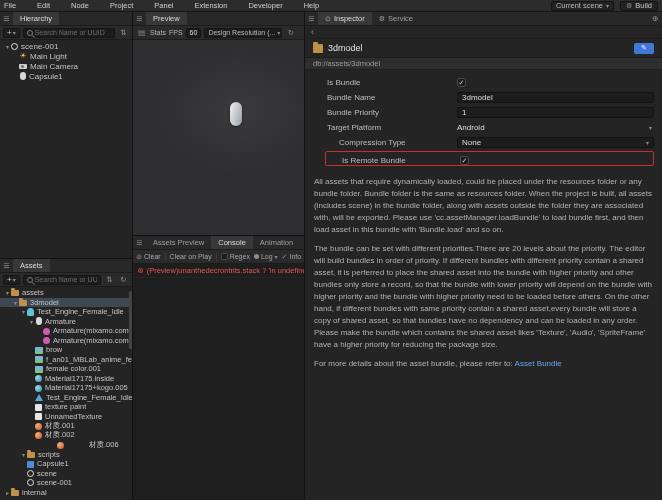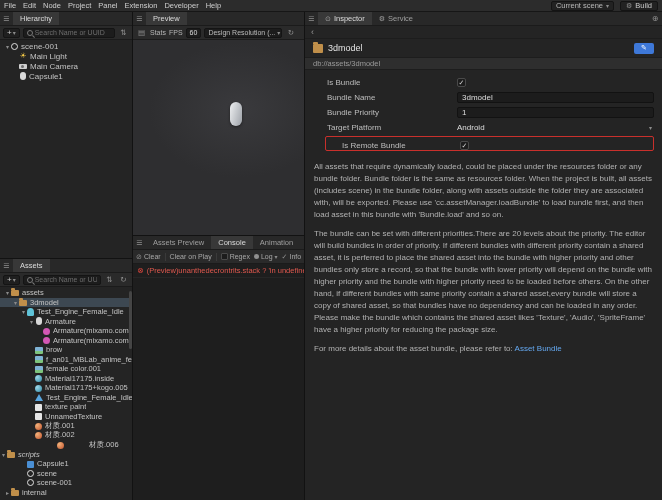--- a/index.html
+++ b/index.html
@@ -2,21 +2,21 @@
 <html><head>
 <meta charset="utf-8">
 <style>
   * { margin:0; padding:0; box-sizing:border-box; }
   html,body { width:662px; height:500px; overflow:hidden; }
   body { font-family:"Liberation Sans","DejaVu Sans",sans-serif; font-size:9px; color:#c8c8c8; background:#1a1a1a; }
   .app { width:662px; height:500px; display:flex; flex-direction:column; }
 
   
   .menubar { height:12px; background:#2c2c2c; border-bottom:1px solid #161616; display:flex; align-items:center; padding:0 4px; gap:6px; font-size:7.5px; color:#cfcfcf; flex:none; }
-  .mb-items { display:flex; gap:7px; }
+  .mb-items { display:flex; gap:21px; }
   .menu-item { cursor:default; }
   .mb-spacer { flex:1; }
   .scene-select { display:flex; align-items:center; gap:3px; background:#222; border:1px solid #141414; border-radius:2px; padding:0 4px; height:10px; color:#b8b8b8; }
   .build-btn { display:flex; align-items:center; gap:3px; background:#222; border:1px solid #141414; border-radius:2px; padding:0 5px; height:10px; color:#c8c8c8; }
   .chev { font-size:6px; color:#8c8c8c; }
 
   
   .workspace { flex:1; display:flex; min-height:0; }
   .col { display:flex; flex-direction:column; min-height:0; }
   .col-left { width:133px; border-right:1px solid #121212; }
@@ -292,21 +292,21 @@
             <div class="tree-row" style="padding-left: 28px;">
               <span class="twisty"></span>
               <span class="ticon icon-material"></span>
               <span class="tlabel">材质.002</span>
             </div>
             <div class="tree-row" style="padding-left: 28px; gap: 22px;">
               <span class="twisty"></span>
               <span class="ticon icon-material"></span>
               <span class="tlabel">材质.006</span>
             </div>
-            <div class="tree-row" style="padding-left: 0; font-style: italic;">
+            <div class="tree-row" style="padding-left: 20px;">
               <span class="twisty">▾</span>
               <span class="ticon icon-folder"></span>
               <span class="tlabel">scripts</span>
             </div>
             <div class="tree-row" style="padding-left: 20px;">
               <span class="twisty"></span>
               <span class="ticon icon-script"></span>
               <span class="tlabel">Capsule1</span>
             </div>
             <div class="tree-row" style="padding-left: 20px;">
@@ -460,20 +460,29 @@
             </div>
             <div class="frow">
               <span class="flabel">Target Platform</span>
               <span class="fctrl">
                 <span class="platform-val">
                   <span>Android</span>
                   <span class="chev">▾</span>
                 </span>
               </span>
             </div>
+            <div class="frow">
+              <span class="flabel indent">Compression Type</span>
+              <span class="fctrl">
+                <span class="fselect">
+                  <span>None</span>
+                  <span class="chev">▾</span>
+                </span>
+              </span>
+            </div>
             <div class="frow remote">
               <span class="flabel indent">Is Remote Bundle</span>
               <span class="fctrl">
                 <span class="checkbox checked">
                     <span class="check">✓</span>
                   </span>
               </span>
             </div>
           </div>
 

